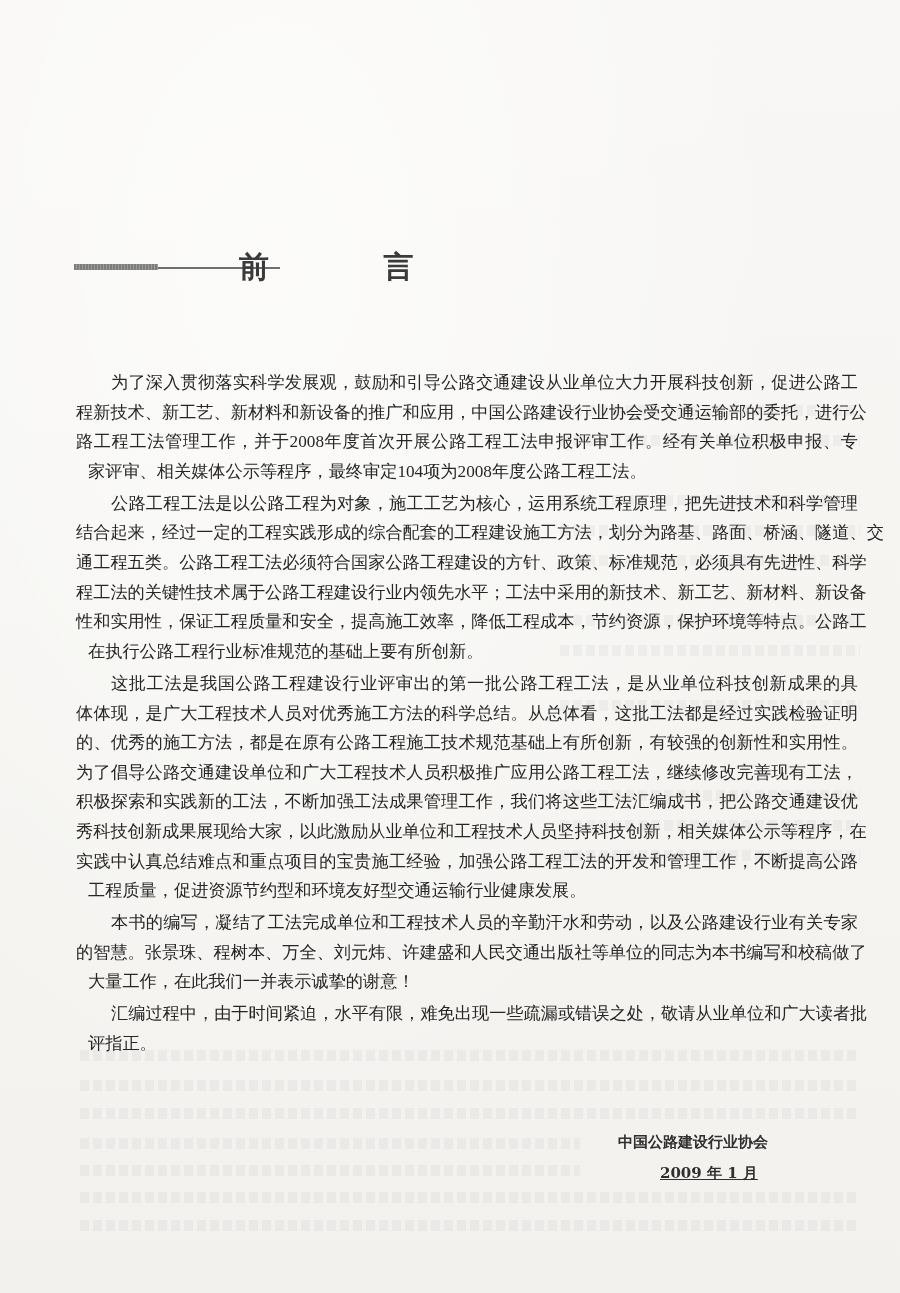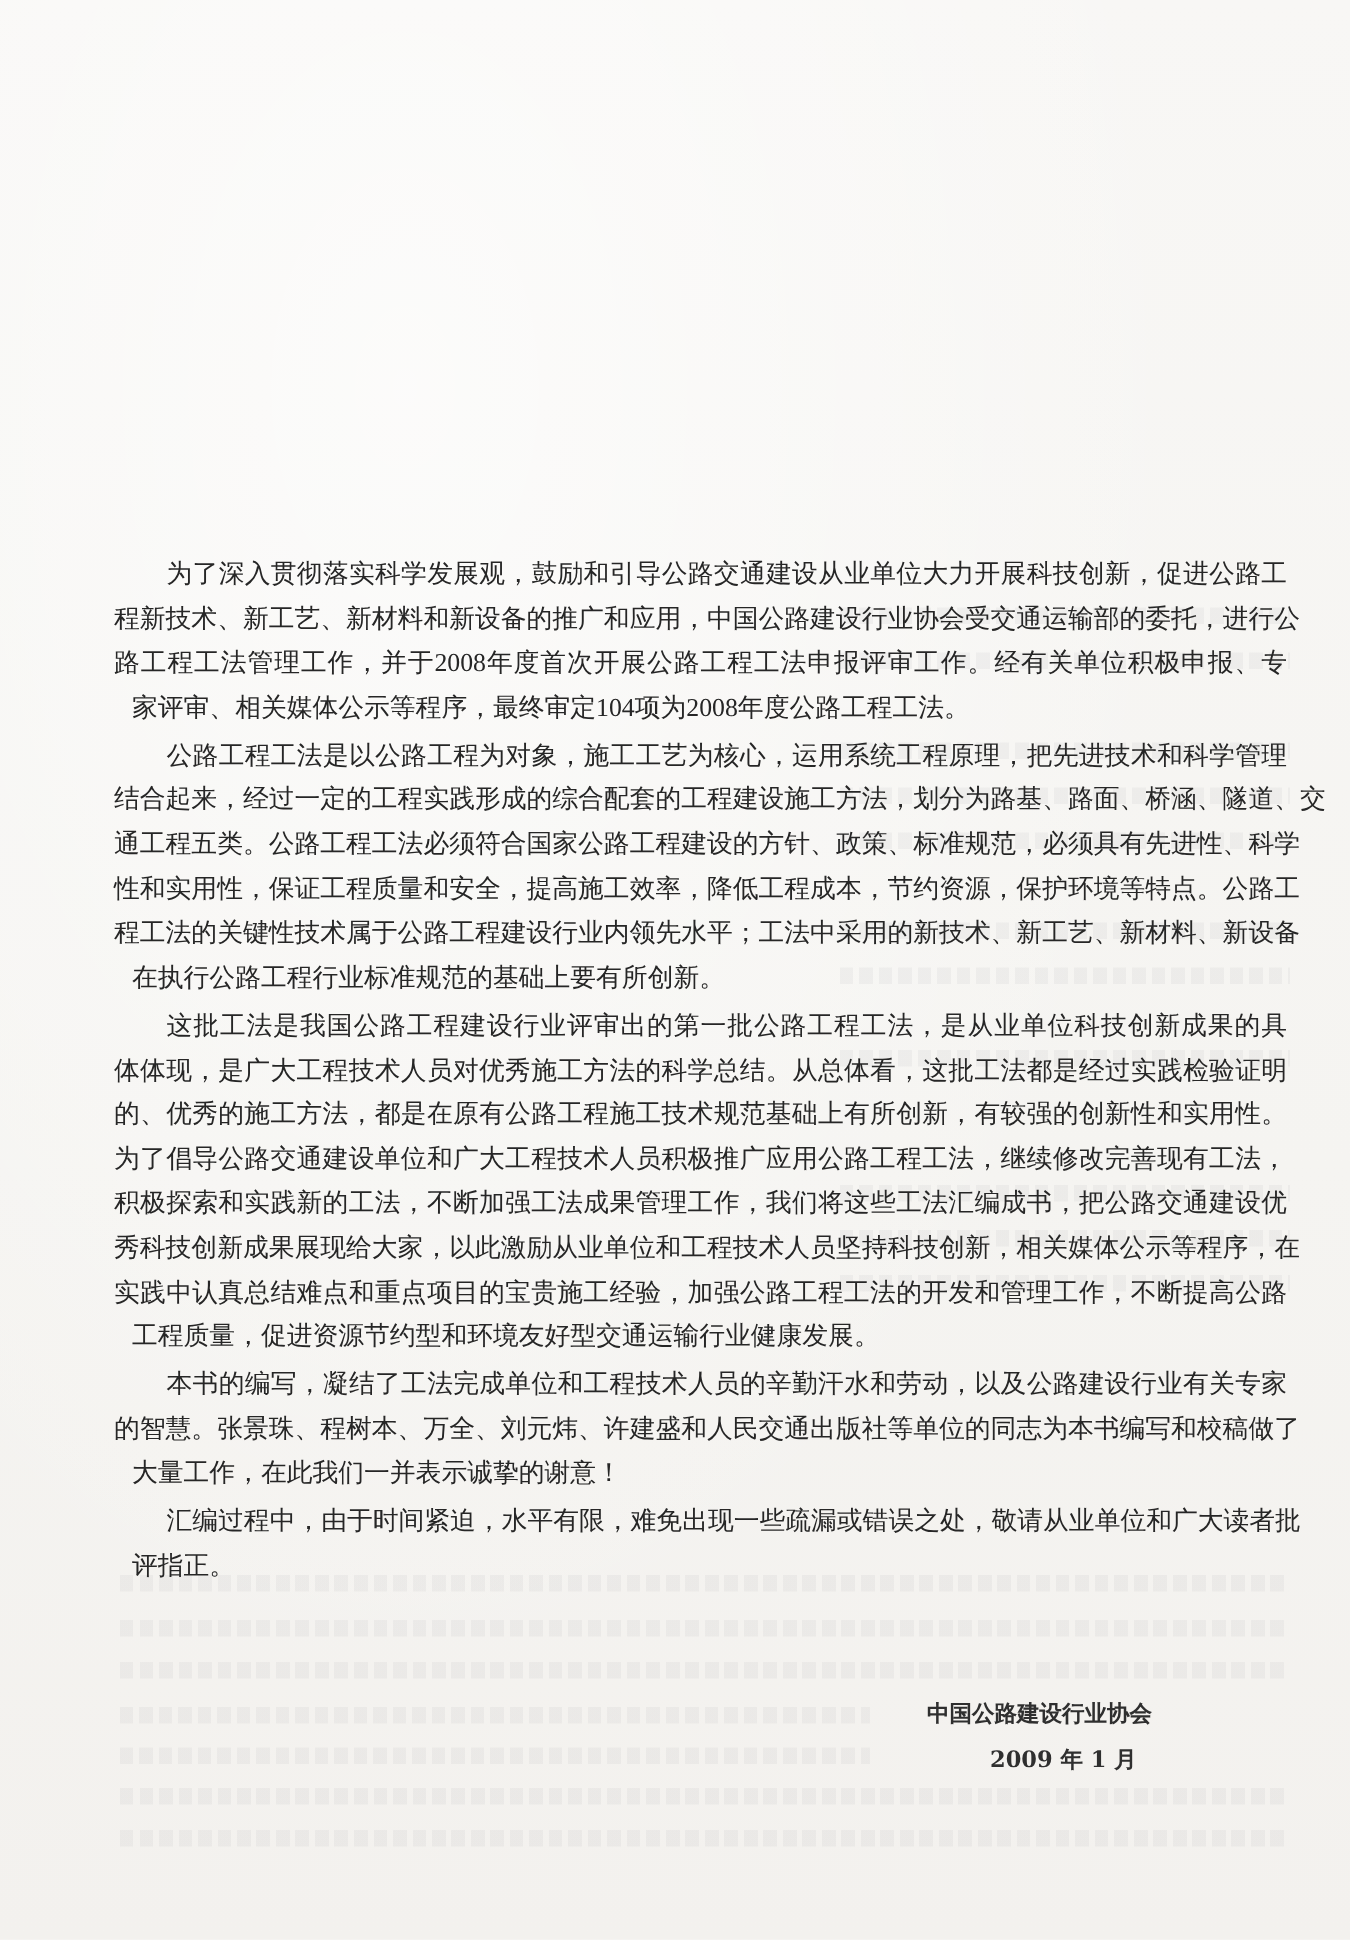--- a/index.html
+++ b/index.html
@@ -118,20 +118,21 @@
       font-size: 15px;
       white-space: nowrap;
     }
     .signature .date {
       position: absolute;
       left: 60px;
       top: 31px;
       font-family: "DejaVu Serif", "Liberation Serif", serif;
       font-size: 15px;
       white-space: nowrap;
+      text-decoration: underline;
     }
   </style>
 </head>
 <body>
 
 <div class="page">
 
   <div class="bleed">
     <div class="ghost-line" style="left:560px; top:405px; width:300px;"></div>
     <div class="ghost-line" style="left:560px; top:435px; width:300px;"></div>
@@ -146,36 +147,41 @@
     <div class="ghost-line" style="left:560px; top:850px; width:300px;"></div>
     <div class="ghost-line" style="left:80px; top:1050px; width:780px;"></div>
     <div class="ghost-line" style="left:80px; top:1080px; width:780px;"></div>
     <div class="ghost-line" style="left:80px; top:1108px; width:780px;"></div>
     <div class="ghost-line" style="left:80px; top:1138px; width:500px;"></div>
     <div class="ghost-line" style="left:80px; top:1165px; width:500px;"></div>
     <div class="ghost-line" style="left:80px; top:1192px; width:780px;"></div>
     <div class="ghost-line" style="left:80px; top:1220px; width:780px;"></div>
   </div>
 
+  <div class="heading">
+    <div class="rule-thick"></div>
+    <div class="rule-thin"></div>
+    <div class="title">前 言</div>
+  </div>
 
   <div class="body-text">
 
     <div class="para">
       <span class="line first">为了深入贯彻落实科学发展观，鼓励和引导公路交通建设从业单位大力开展科技创新，促进公路工</span>
       <span class="line">程新技术、新工艺、新材料和新设备的推广和应用，中国公路建设行业协会受交通运输部的委托，进行公</span>
       <span class="line">路工程工法管理工作，并于2008年度首次开展公路工程工法申报评审工作。经有关单位积极申报、专</span>
       <span class="line last">家评审、相关媒体公示等程序，最终审定104项为2008年度公路工程工法。</span>
     </div>
 
     <div class="para">
       <span class="line first">公路工程工法是以公路工程为对象，施工工艺为核心，运用系统工程原理，把先进技术和科学管理</span>
       <span class="line">结合起来，经过一定的工程实践形成的综合配套的工程建设施工方法，划分为路基、路面、桥涵、隧道、交</span>
       <span class="line">通工程五类。公路工程工法必须符合国家公路工程建设的方针、政策、标准规范，必须具有先进性、科学</span>
+      <span class="line">程工法的关键性技术属于公路工程建设行业内领先水平；工法中采用的新技术、新工艺、新材料、新设备</span>
       <span class="line">性和实用性，保证工程质量和安全，提高施工效率，降低工程成本，节约资源，保护环境等特点。公路工</span>
-      <span class="line">程工法的关键性技术属于公路工程建设行业内领先水平；工法中采用的新技术、新工艺、新材料、新设备</span>
       <span class="line last">在执行公路工程行业标准规范的基础上要有所创新。</span>
     </div>
 
     <div class="para">
       <span class="line first">这批工法是我国公路工程建设行业评审出的第一批公路工程工法，是从业单位科技创新成果的具</span>
       <span class="line">体体现，是广大工程技术人员对优秀施工方法的科学总结。从总体看，这批工法都是经过实践检验证明</span>
       <span class="line">的、优秀的施工方法，都是在原有公路工程施工技术规范基础上有所创新，有较强的创新性和实用性。</span>
       <span class="line">为了倡导公路交通建设单位和广大工程技术人员积极推广应用公路工程工法，继续修改完善现有工法，</span>
       <span class="line">积极探索和实践新的工法，不断加强工法成果管理工作，我们将这些工法汇编成书，把公路交通建设优</span>
       <span class="line">秀科技创新成果展现给大家，以此激励从业单位和工程技术人员坚持科技创新，相关媒体公示等程序，在</span>

